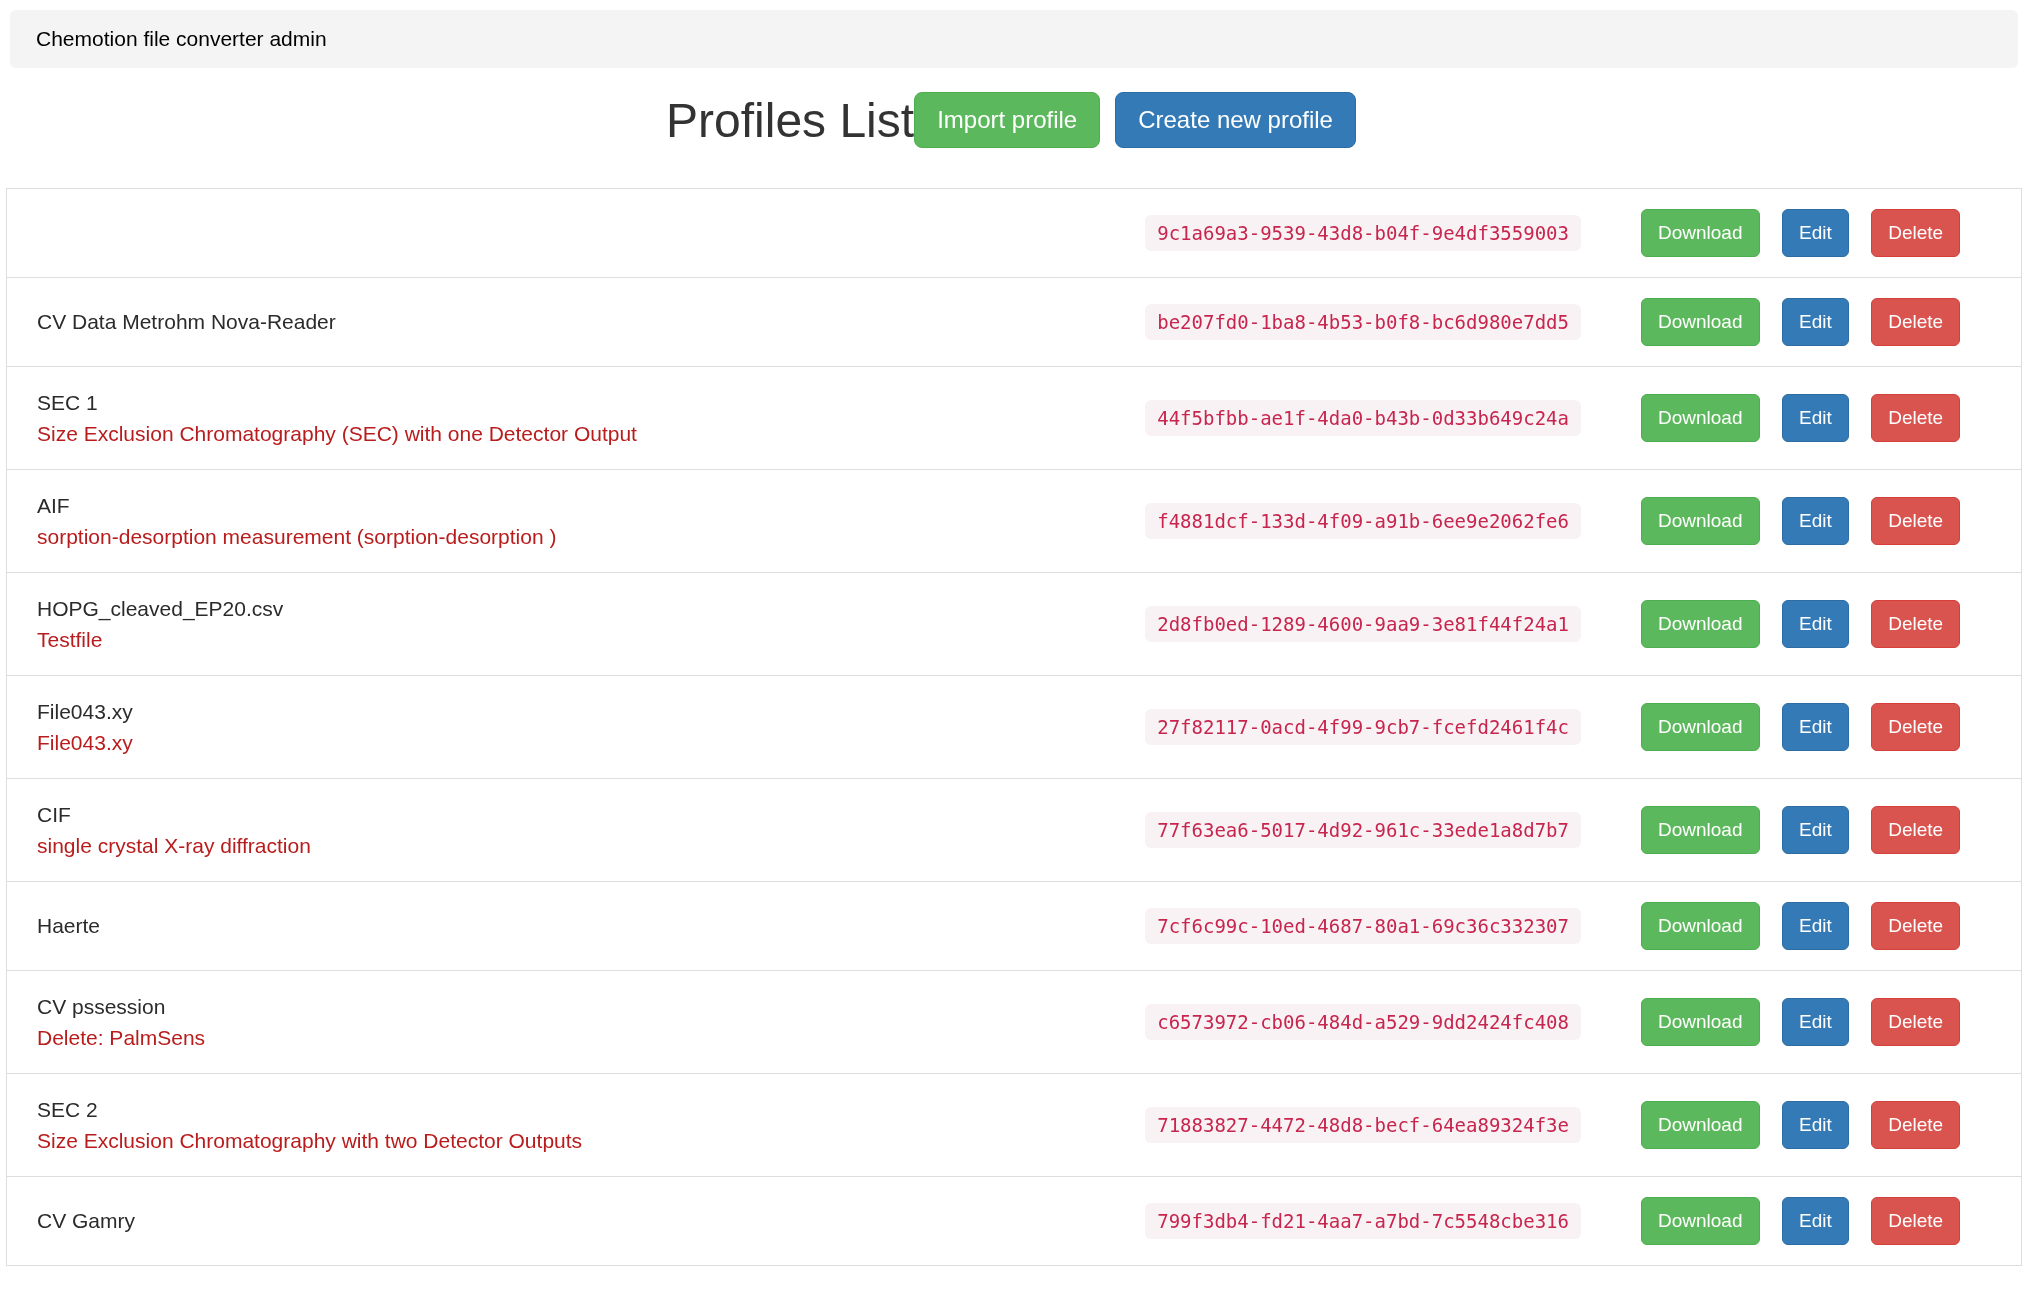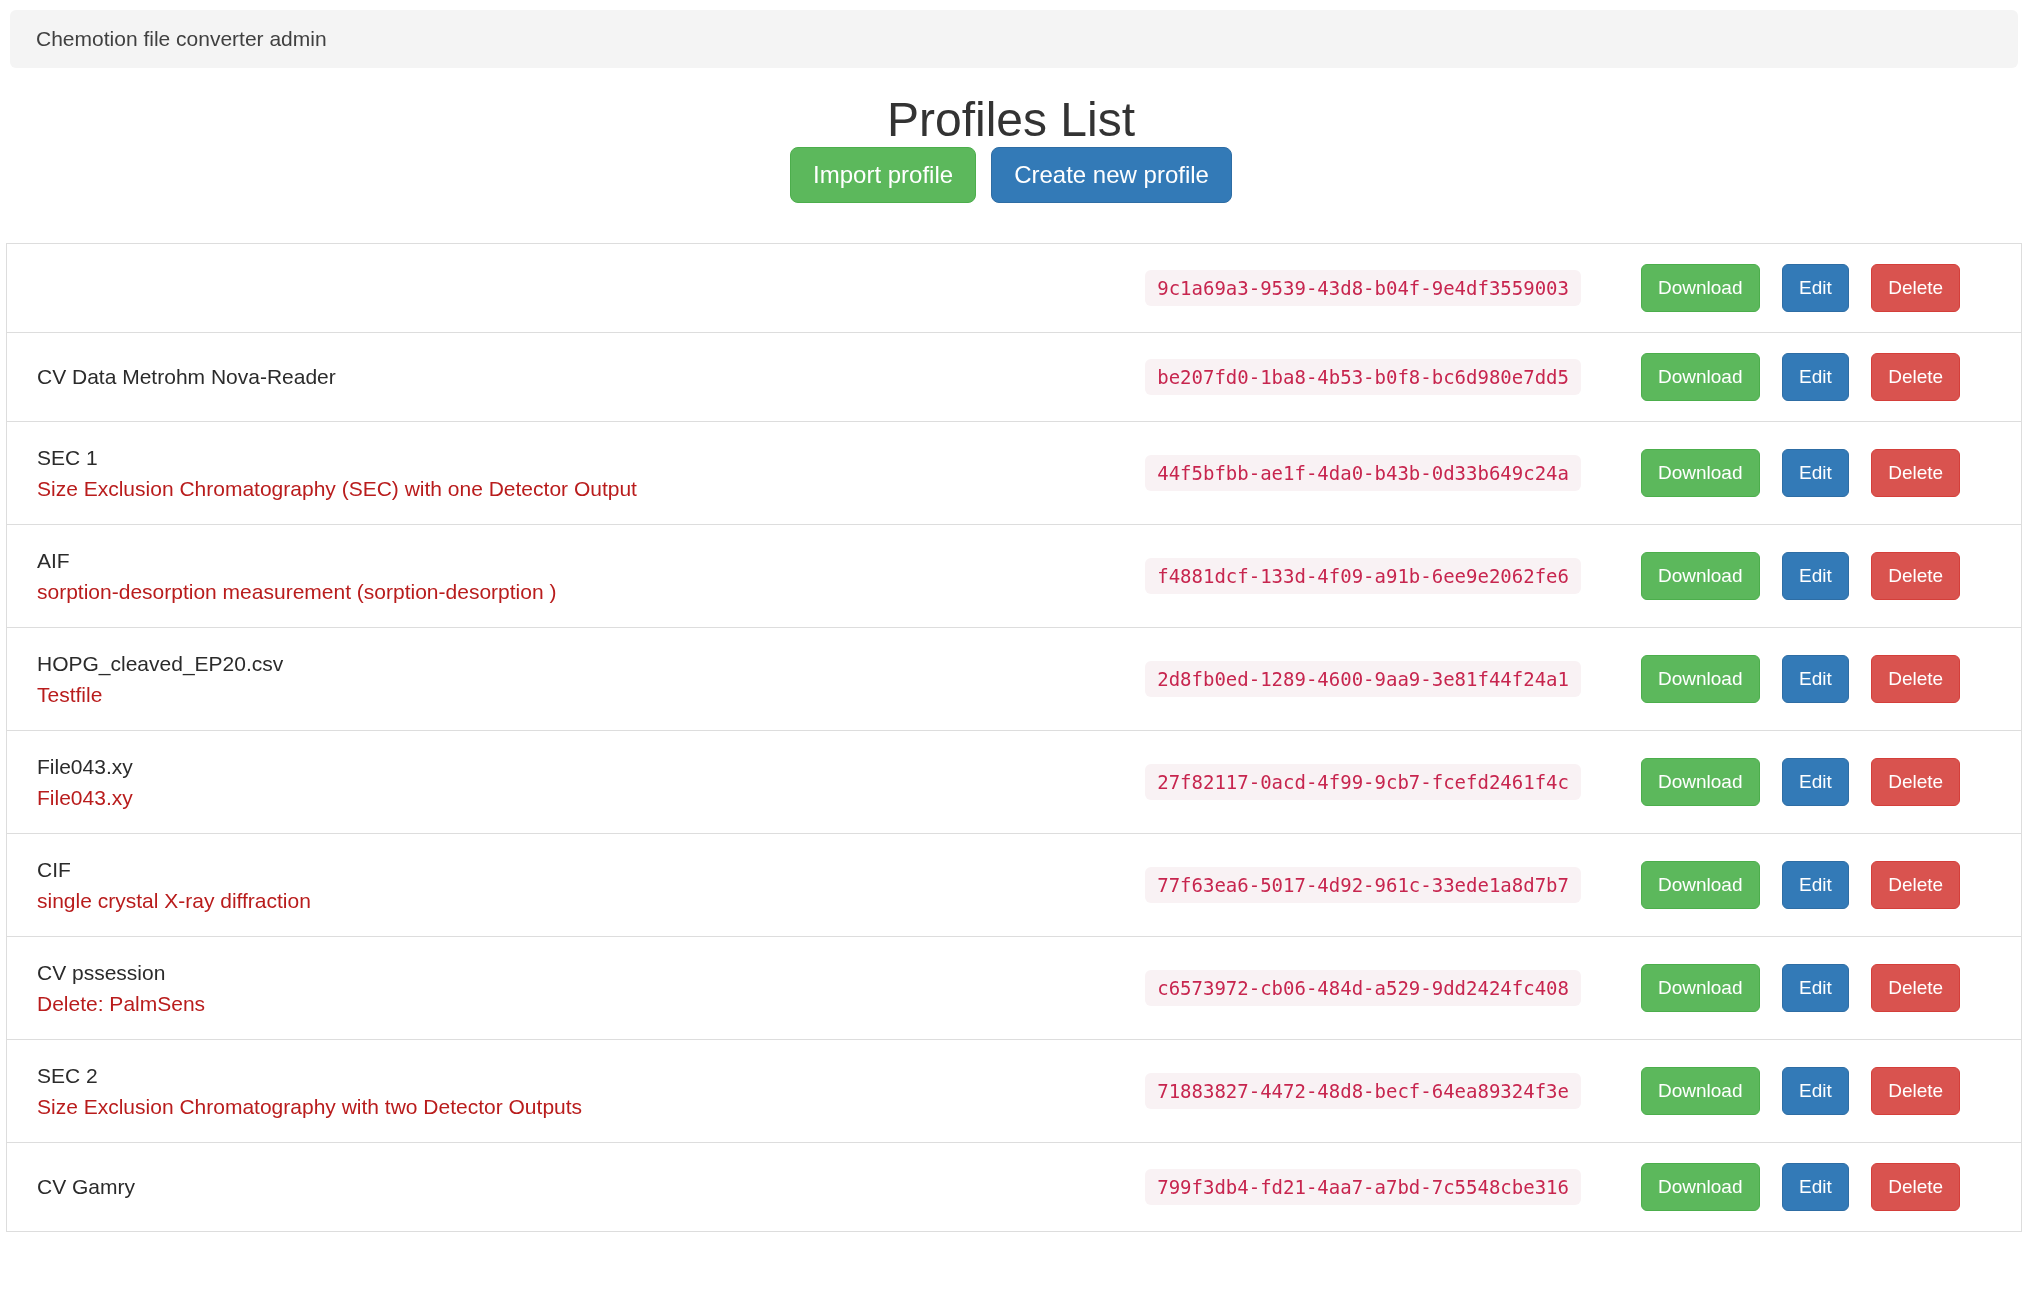--- a/index.html
+++ b/index.html
@@ -20,33 +20,32 @@
   .topbar {
     margin: 10px 10px 0 10px;
     height: 58px;
     background: #f4f4f4;
     border-radius: 6px;
     display: flex;
     align-items: center;
     padding: 0 26px;
   }
   .topbar-title {
-    color: #404040;
+    color: #000000;
     font-size: 21px;
     text-decoration: none;
     cursor: pointer;
   }
 
   
   .page-header {
     display: flex;
     align-items: center;
     justify-content: center;
     margin: 24px 8px 40px 2px;
-    flex-direction: column;
   }
   .page-title {
     font-size: 48px;
     font-weight: 500;
     color: #333;
     letter-spacing: 0;
     margin: 0;
   }
   .header-actions { display: flex; gap: 15px; }
 
@@ -252,20 +251,36 @@
     <td class="cell-id">
       <code class="uuid">77f63ea6-5017-4d92-961c-33ede1a8d7b7</code>
     </td>
     <td class="cell-actions">
       <button class="btn btn-sm btn-green">Download</button>
       <button class="btn btn-sm btn-blue">Edit</button>
       <button class="btn btn-sm btn-red">Delete</button>
     </td>
   </tr>
 
+  <tr>
+    <td class="cell-info">
+      <div class="cell-info-inner">
+        <div class="p-title">Haerte</div>
+
+      </div>
+    </td>
+    <td class="cell-id">
+      <code class="uuid">7cf6c99c-10ed-4687-80a1-69c36c332307</code>
+    </td>
+    <td class="cell-actions">
+      <button class="btn btn-sm btn-green">Download</button>
+      <button class="btn btn-sm btn-blue">Edit</button>
+      <button class="btn btn-sm btn-red">Delete</button>
+    </td>
+  </tr>
 
   <tr>
     <td class="cell-info">
       <div class="cell-info-inner">
         <div class="p-title">CV pssession</div>
         <div class="p-desc">Delete: PalmSens</div>
       </div>
     </td>
     <td class="cell-id">
       <code class="uuid">c6573972-cb06-484d-a529-9dd2424fc408</code>

